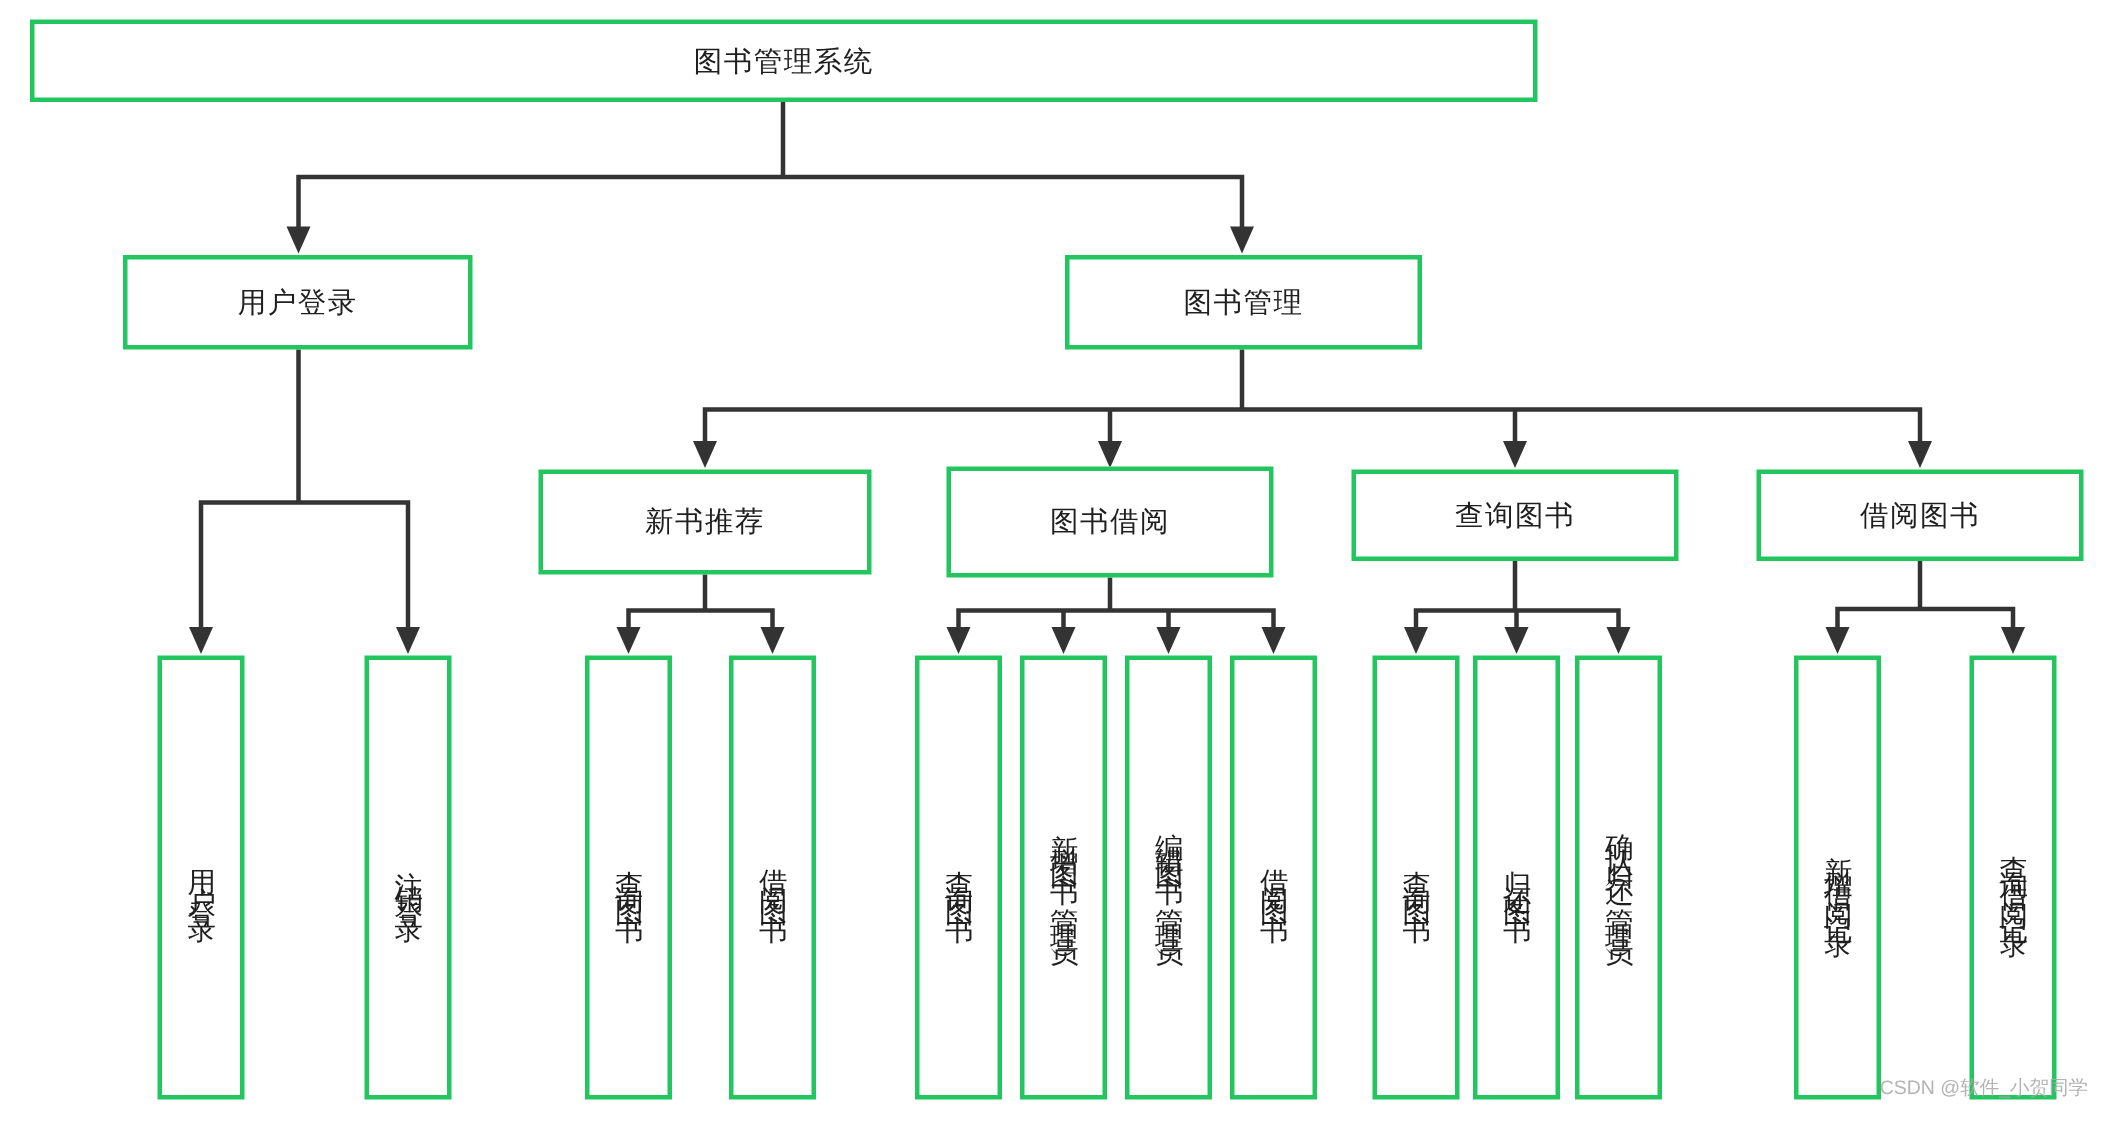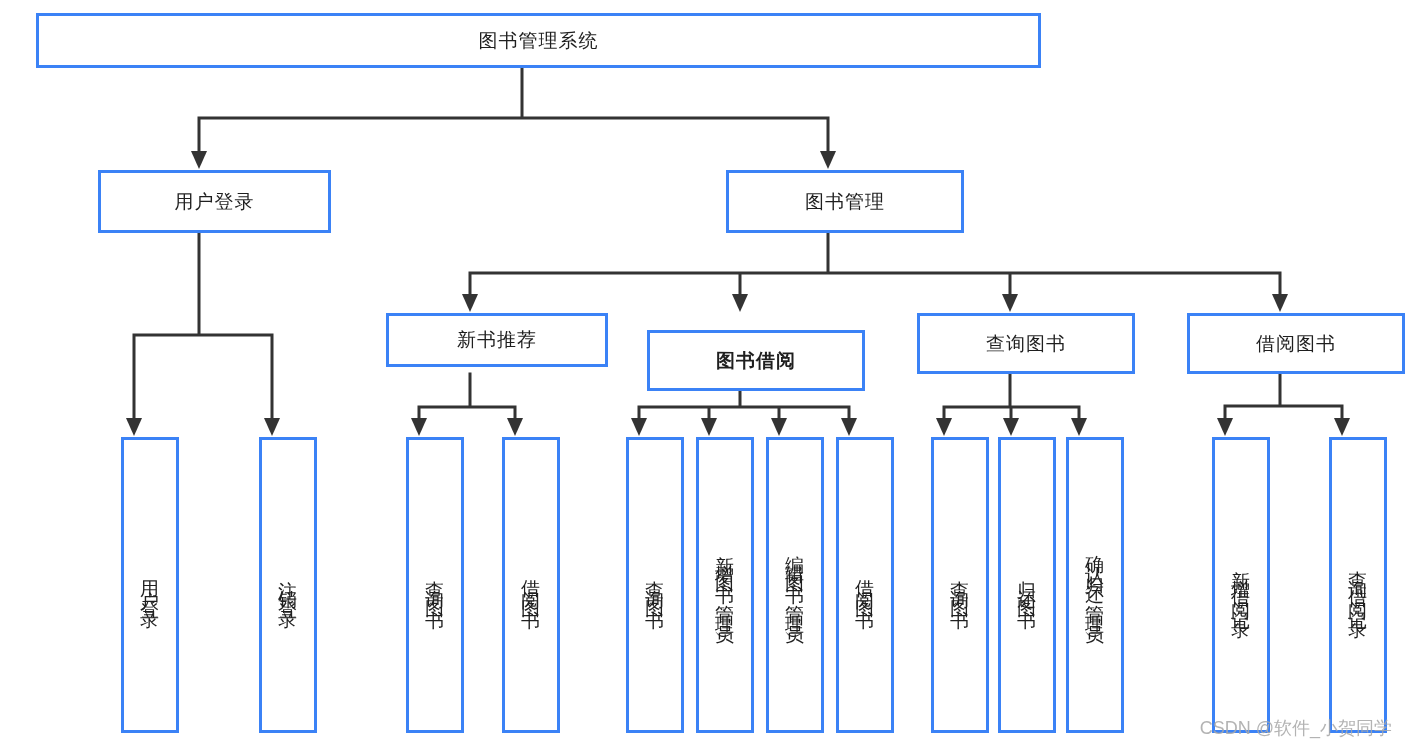--- a/index.html
+++ b/index.html
@@ -19,27 +19,26 @@
   .wires {
     position: absolute;
     left: 0;
     top: 0;
     width: 1405px;
     height: 747px;
   }
   .node {
     position: absolute;
     box-sizing: border-box;
-    border: 3px solid #3b82f6;
+    border: 3px solid #22c55e;
     background: #ffffff;
     display: flex;
     align-items: center;
     justify-content: center;
     text-align: center;
-    margin-left: 16px;
   }
   .hbox {
     font-size: 19px;
     letter-spacing: 1px;
     white-space: nowrap;
   }
   .vbox {
     width: 58px;
     top: 437px;
     height: 296px;
@@ -49,21 +48,21 @@
     text-orientation: mixed;
     font-size: 19px;
     letter-spacing: 10px;
     line-height: 1;
     white-space: nowrap;
   }
   .watermark {
     position: absolute;
     top: 716px;
     right: 13px;
-    font-size: 18px;
+    font-size: 13px;
     color: rgba(168, 168, 168, 0.88);
     white-space: nowrap;
     z-index: 5;
   }
 </style>
 </head>
 <body>
 
 <div class="canvas">
 
@@ -135,24 +134,24 @@
     <span>图书管理系统</span>
   </div>
 
   <div class="node hbox" style="left:82px; top:170px; width:233px; height:63px;">
     <span>用户登录</span>
   </div>
   <div class="node hbox" style="left:710px; top:170px; width:238px; height:63px;">
     <span>图书管理</span>
   </div>
 
-  <div class="node hbox" style="left:370px; top:313px; width:222px; height:54px;">
+  <div class="node hbox" style="left:359px; top:313px; width:222px; height:70px;">
     <span>新书推荐</span>
   </div>
-  <div class="node hbox" style="left:631px; top:330px; width:218px; height:61px;font-weight:bold;">
+  <div class="node hbox" style="left:631px; top:311px; width:218px; height:74px;">
     <span>图书借阅</span>
   </div>
   <div class="node hbox" style="left:901px; top:313px; width:218px; height:61px;">
     <span>查询图书</span>
   </div>
   <div class="node hbox" style="left:1171px; top:313px; width:218px; height:61px;">
     <span>借阅图书</span>
   </div>
 
   <div class="node vbox" style="left:105px;">

